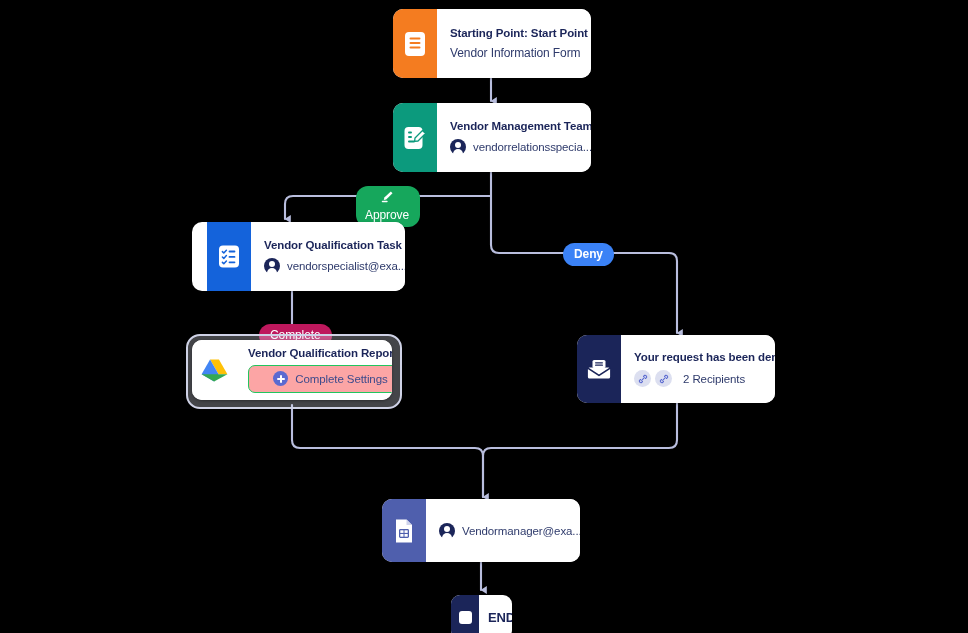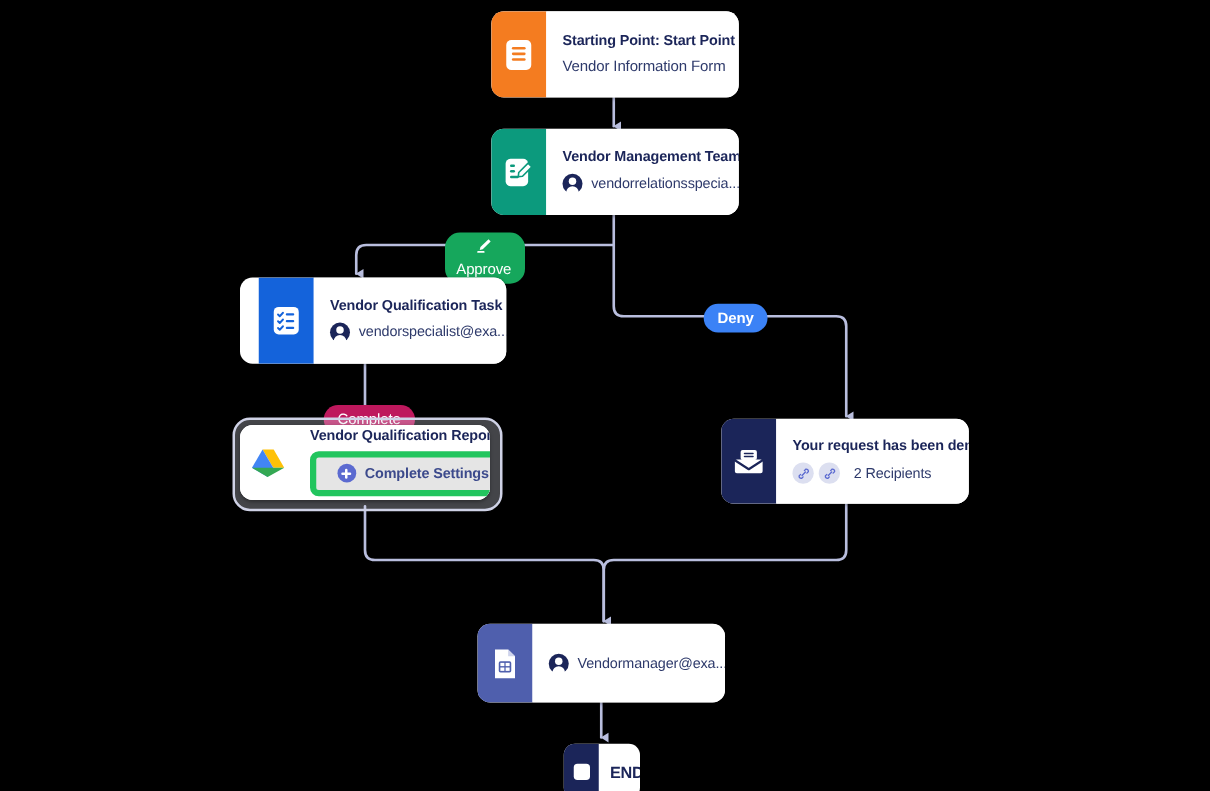--- a/index.html
+++ b/index.html
@@ -138,26 +138,26 @@
     color: #1b2559;
     letter-spacing: -0.1px;
   }
 
   
   .settings-btn {
     display: flex;
     align-items: center;
     justify-content: center;
     gap: 7px;
-    border: 5px solid #22c55e;
+    border: 1px solid #22c55e;
     border-radius: 7px;
-    background: #e5e5e5;
+    background: #fca5a5;
     color: #3c4a8c;
     font-size: 11.5px;
-    font-weight: bold;
+    font-weight: normal;
     padding: 5px 10px 6px;
     letter-spacing: -0.1px;
   }
   .plus-ic {
     width: 15px; height: 15px;
     flex: 0 0 15px;
     border-radius: 50%;
     background: #5b6ad0;
     position: relative;
   }

